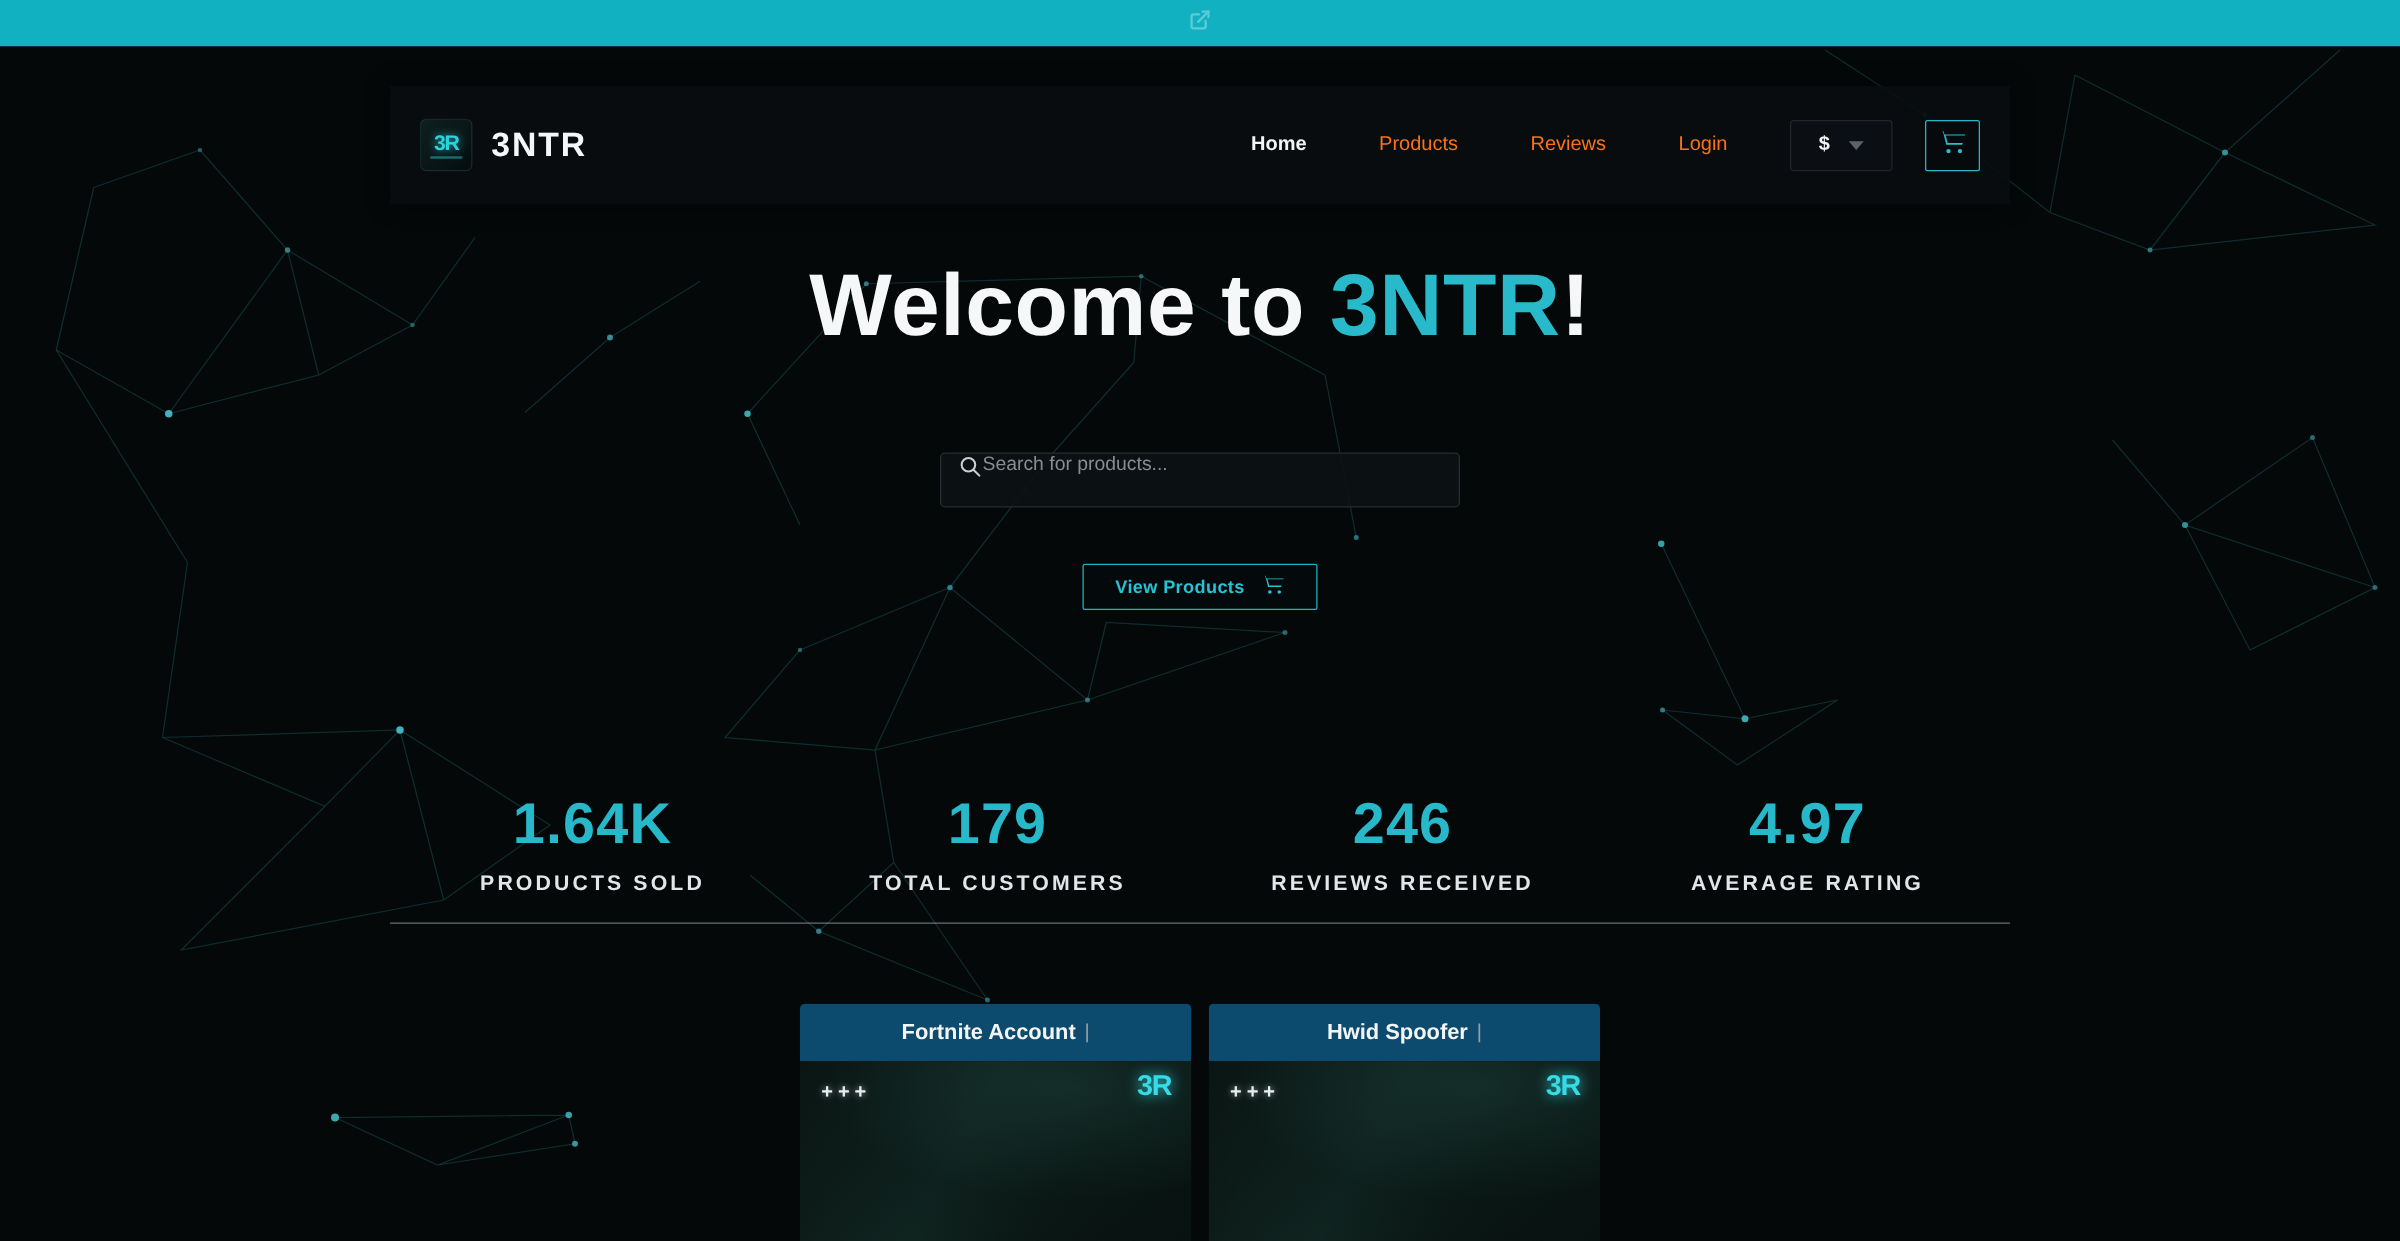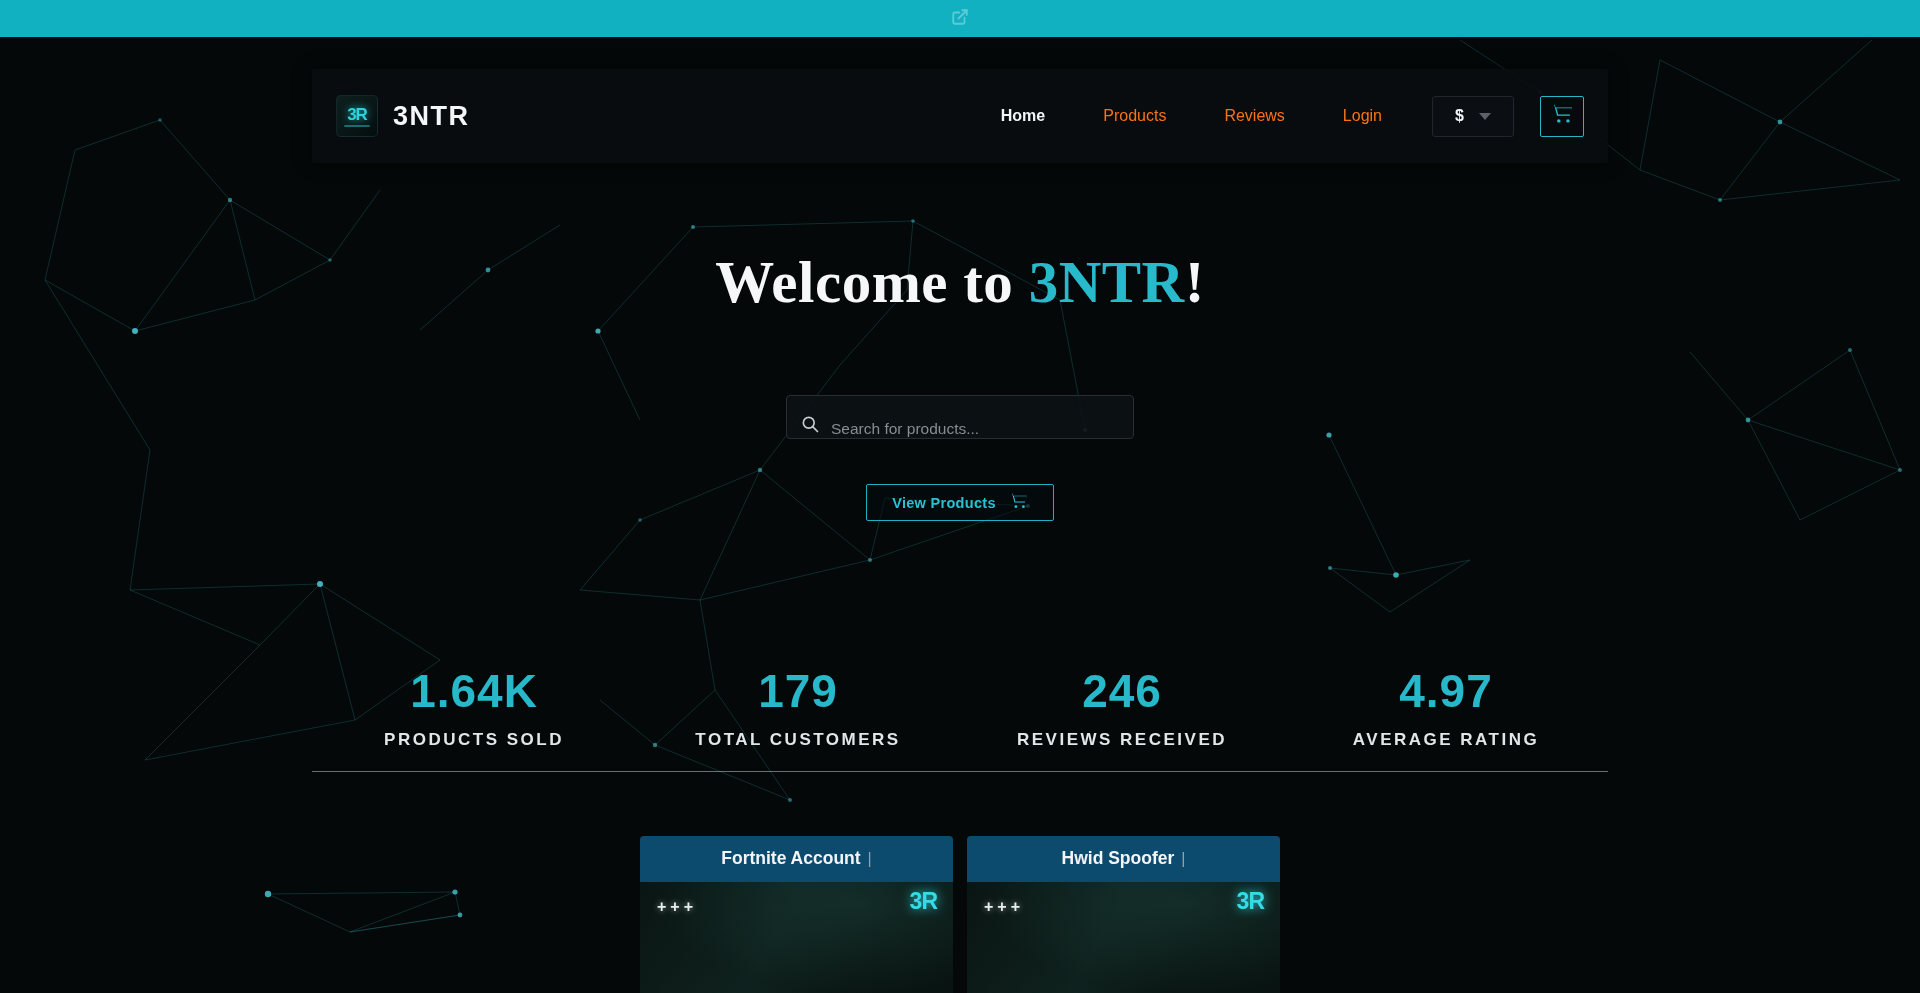--- a/index.html
+++ b/index.html
@@ -65,30 +65,30 @@
   .cart-btn {
     margin-left:26px; width:44px; height:41px;
     background:rgba(7,11,13,0.85); border:1px solid #27b6c8; border-radius:2px;
     display:flex; align-items:center; justify-content:center;
     color:#25bed0; cursor:pointer;
   }
 
   
   .hero { position:relative; z-index:2; text-align:center; }
   .hero-title {
-    margin-top:85px;
-    font-size:59px; font-weight:800; letter-spacing:0.5px;
-    color:#f5f7f9; font-family:Liberation Serif, serif;
+    margin-top:41px;
+    font-size:70px; font-weight:800; letter-spacing:0.5px;
+    color:#f5f7f9; font-family:Liberation Sans, sans-serif;
   }
   .hero-title .accent { color:#28b9cb; }
   .search-wrap {
-    width:348px; height:44px; margin:78px auto 0;
+    width:416px; height:44px; margin:78px auto 0;
     background:rgba(13,17,21,0.88);
     border:1px solid #272d32; border-radius:4px;
-    display:flex; align-items:flex-end; padding:0 13px; gap:11px;
+    display:flex; align-items:flex-start; padding:0 13px; 
   }
   .search-wrap input {
     flex:1; background:transparent; border:none; outline:none;
     color:#d6dadd; font-size:15.5px; font-family:"Liberation Sans", sans-serif;
   }
   .search-wrap input::placeholder { color:#868d93; }
   .search-icon { color:#c9ced2; flex:0 0 auto; }
   .view-products-btn {
     margin:45px auto 0;
     height:37px; padding:0 25px;

